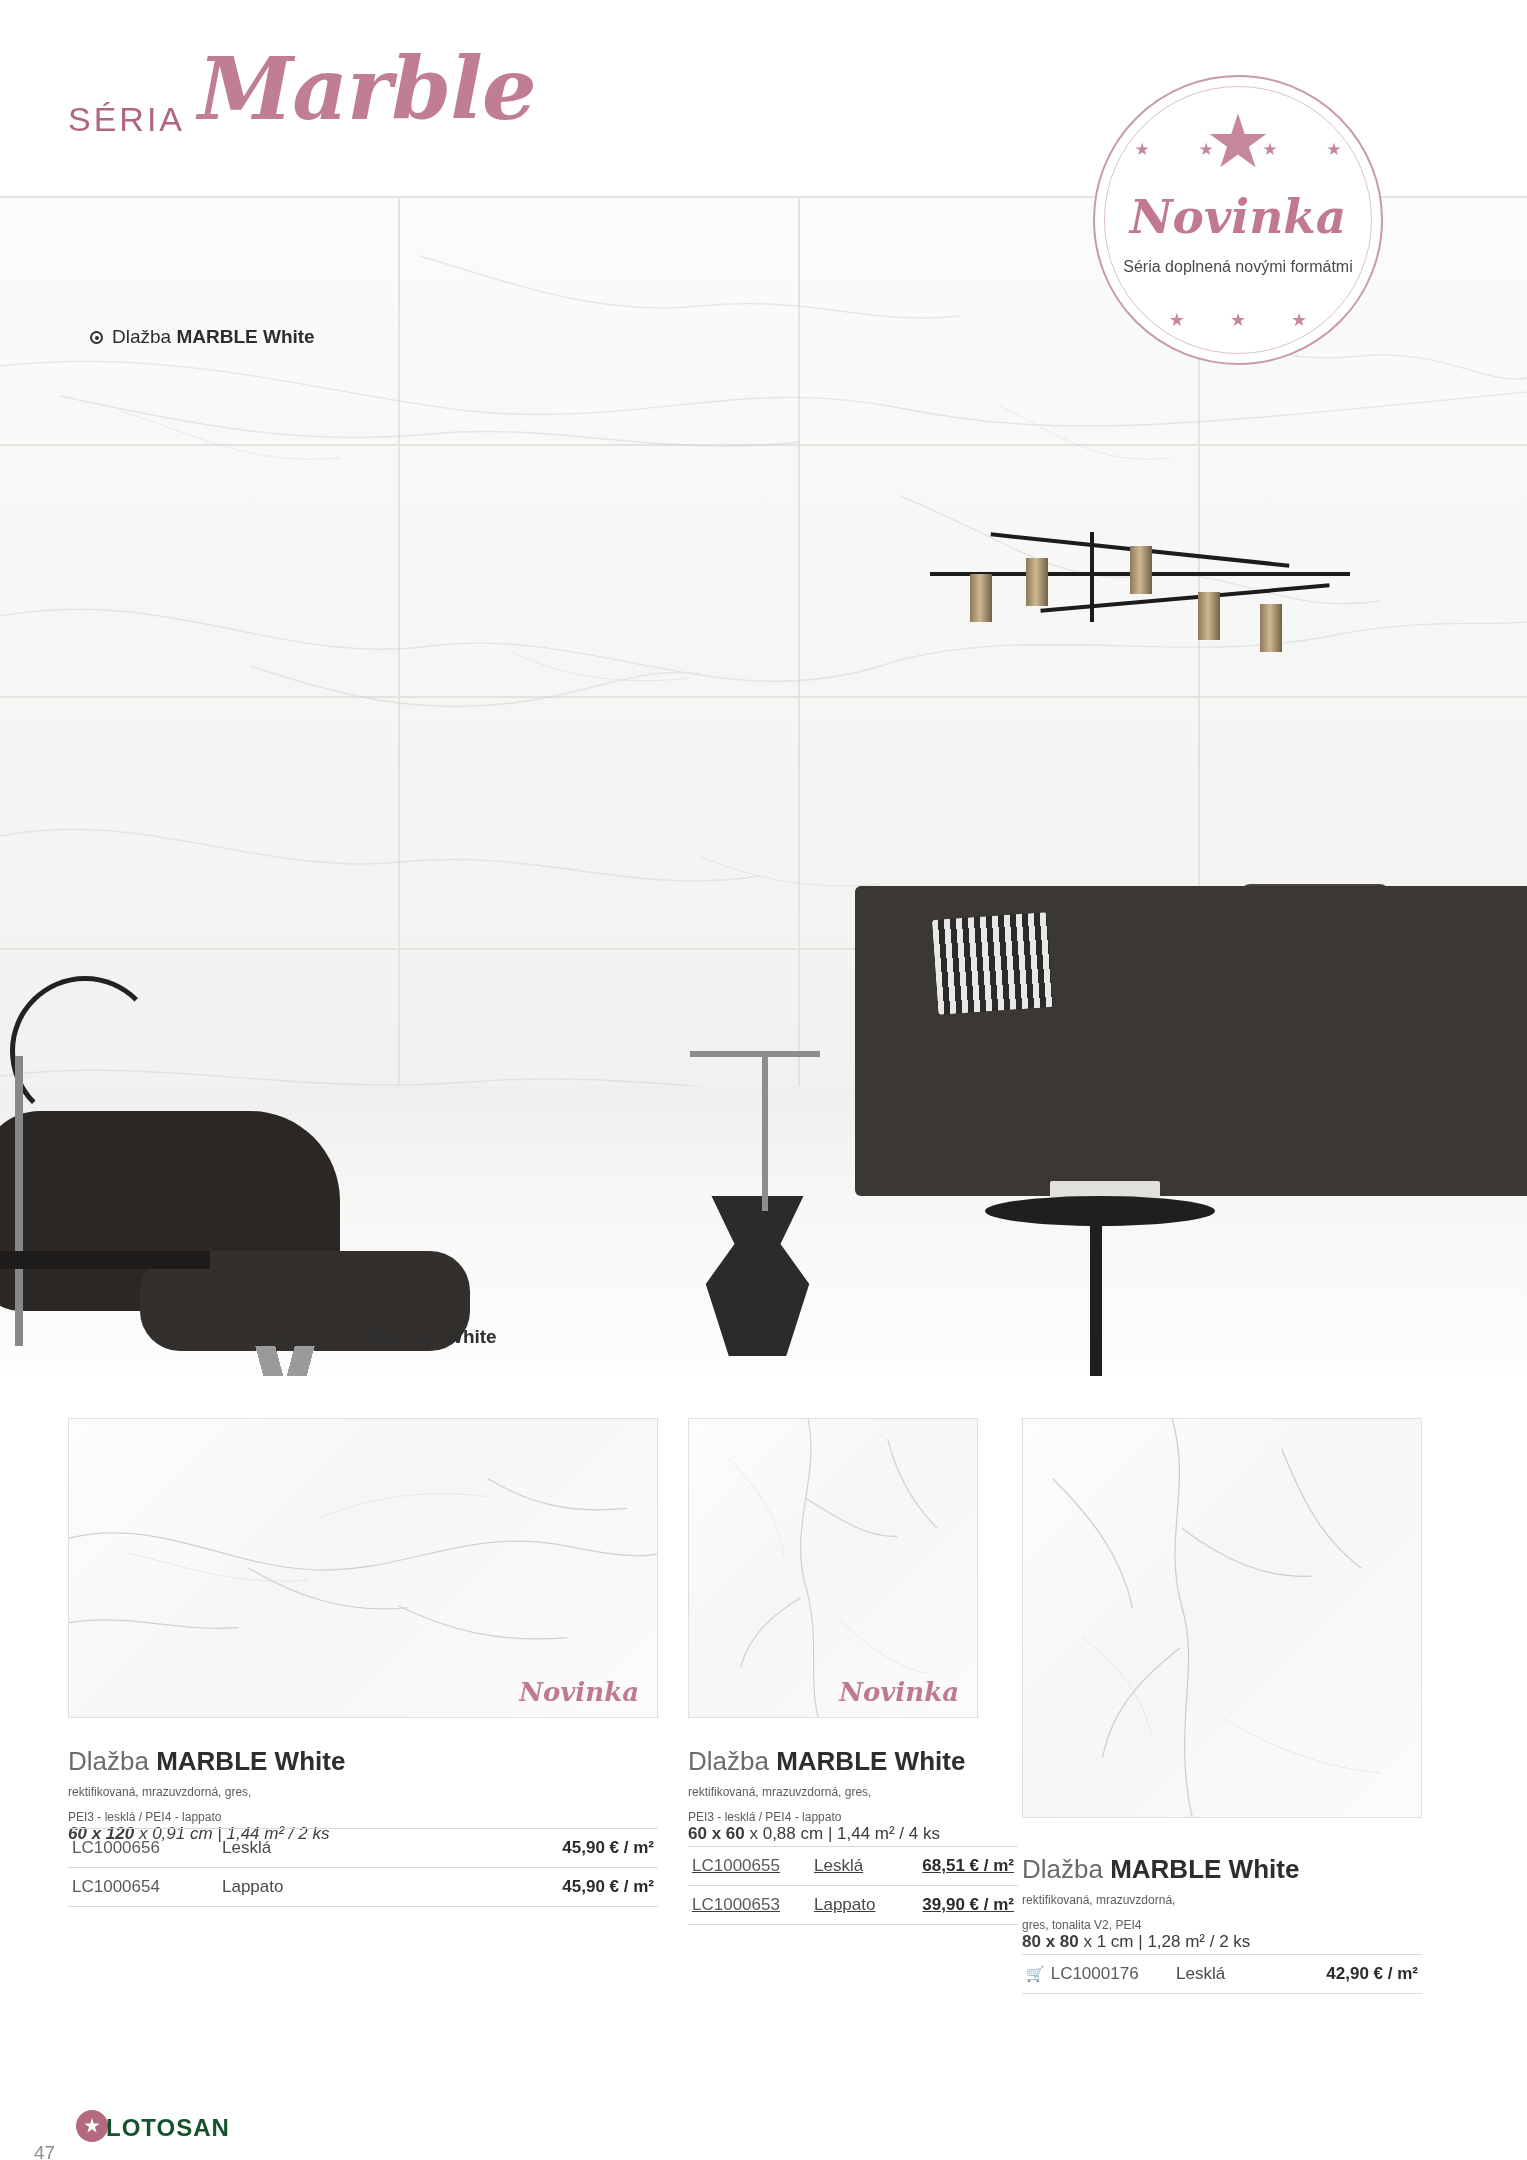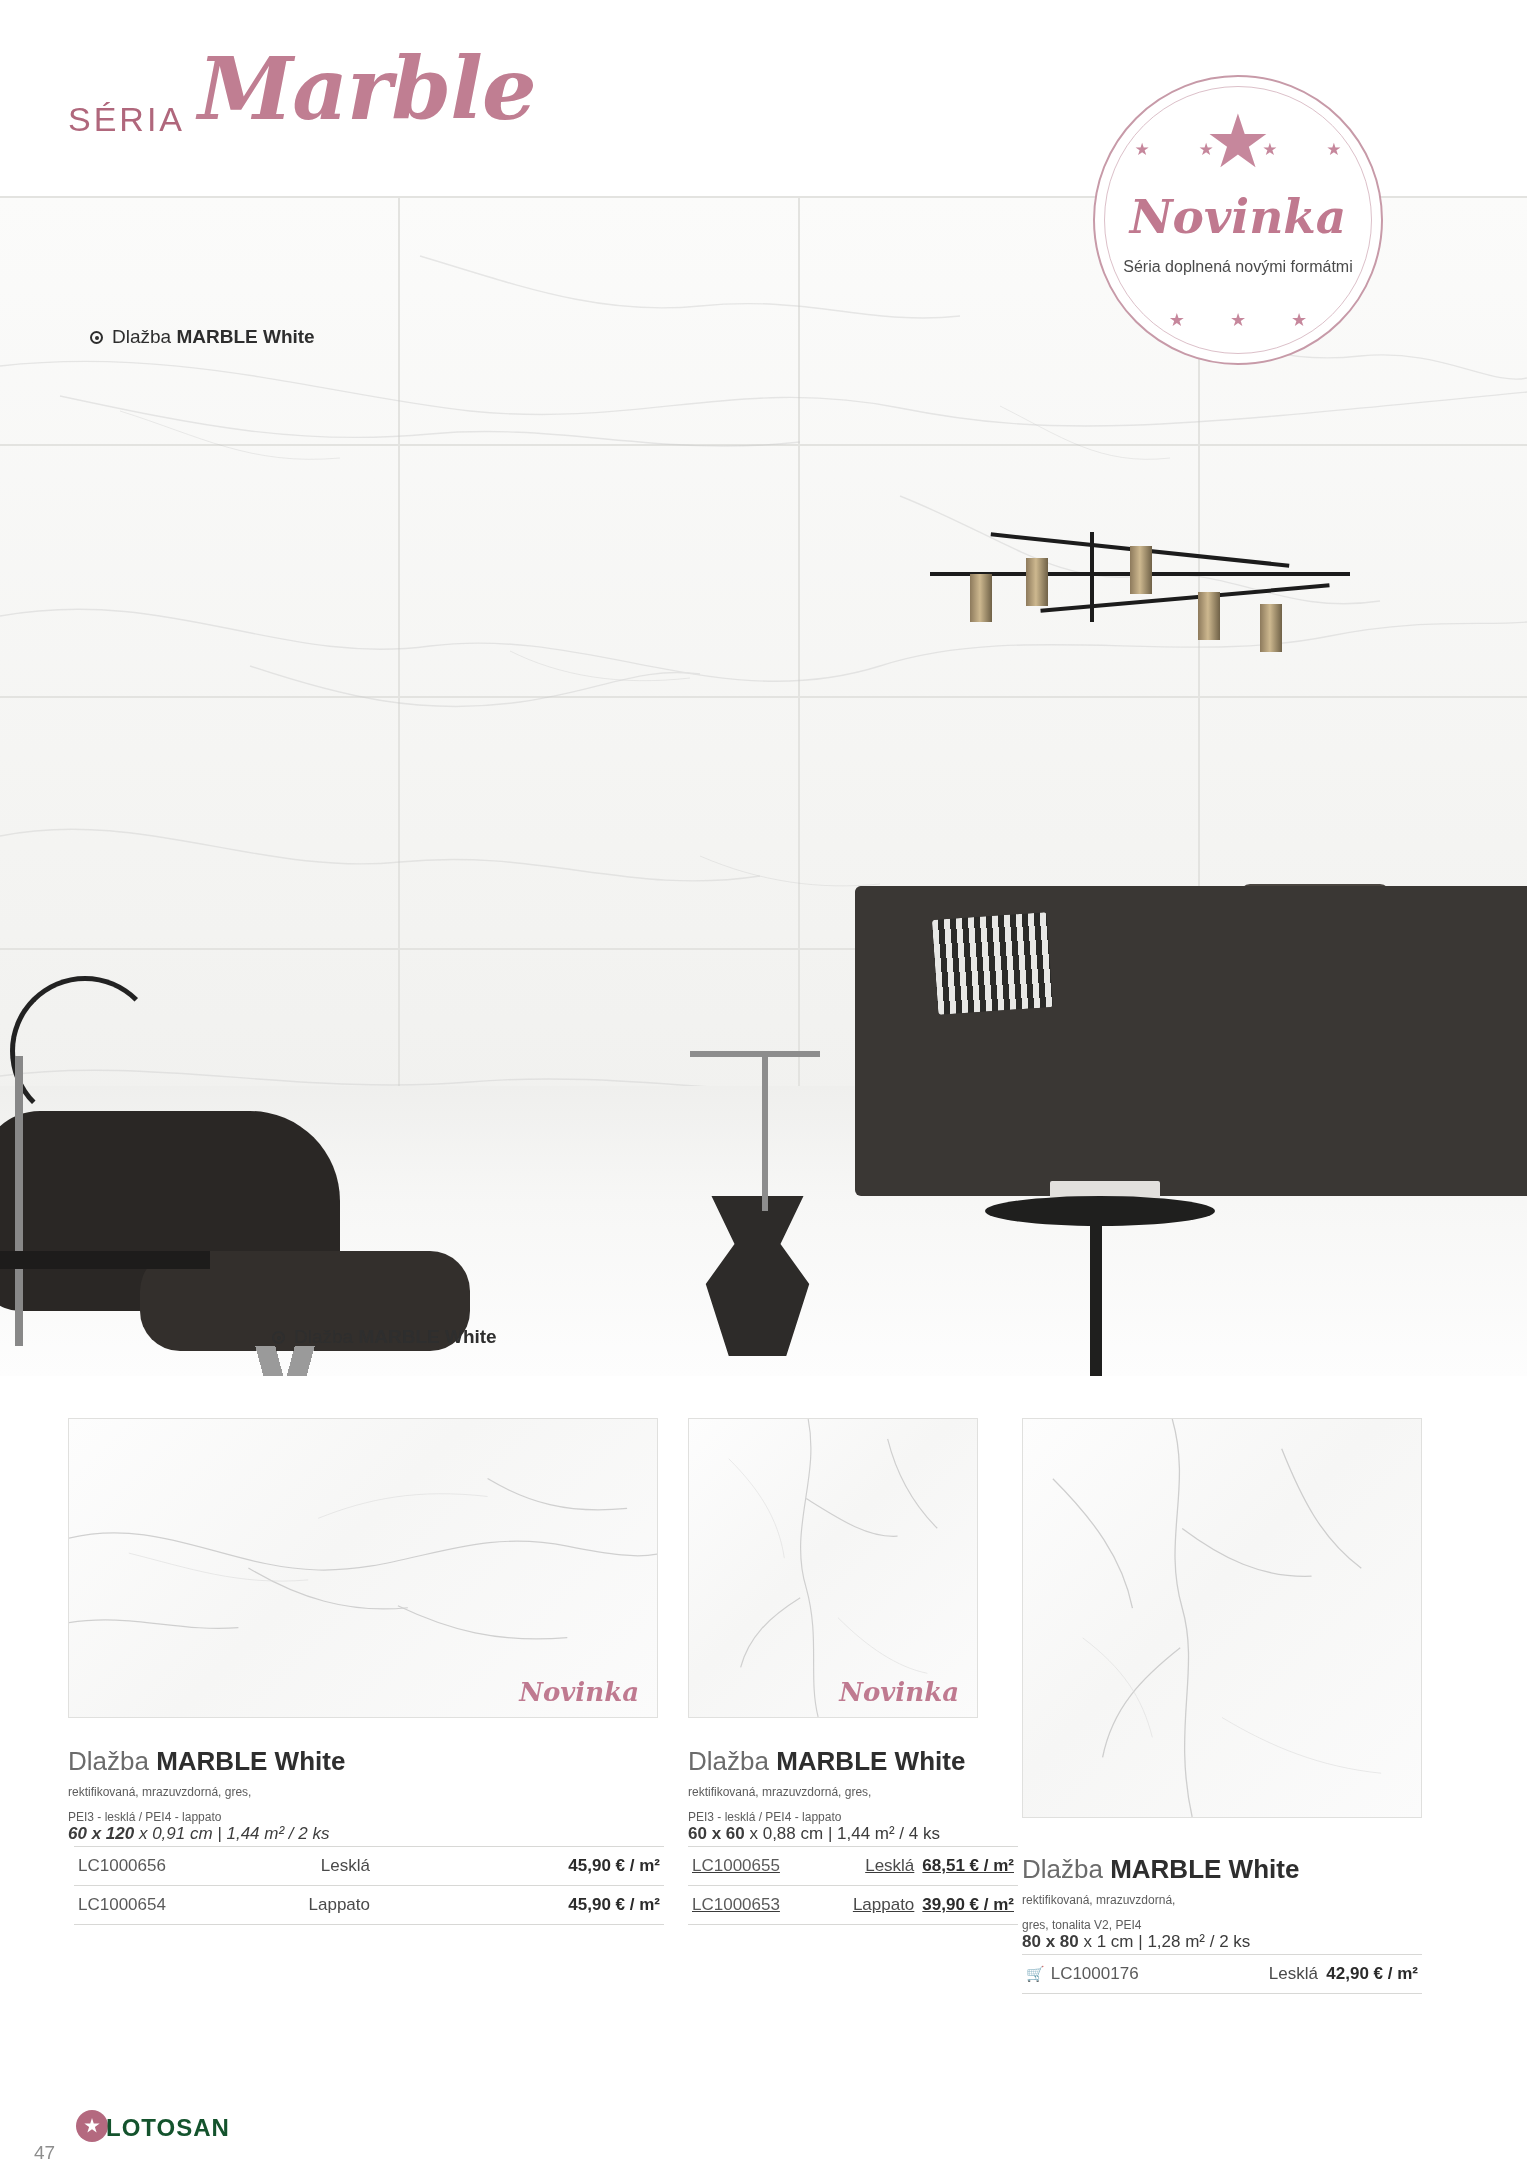--- a/index.html
+++ b/index.html
@@ -362,34 +362,34 @@
     font-size: 17px;
   }
   table.prices td {
     border-top: 1px solid #d8d8d6;
     border-bottom: 1px solid #d8d8d6;
     padding: 9px 4px;
     color: #4a4a4a;
     white-space: nowrap;
   }
   table.prices td.code { width: 150px; color: #5a5a5a; }
-  table.prices td.fin  { width: 150px; text-align: right; }
+  table.prices td.fin  { width: 150px; }
   table.prices td.price {
     text-align: right;
     font-weight: 700;
     color: #2b2b2b;
   }
   .cart-ico {
     display: inline-block;
     margin-right: 6px;
     font-size: 15px;
     color: #4a4a4a;
   }
 
-  #t1 { left: 68px; top: 470px; width: 590px; margin-left: 6px; }
+  #t1 { left: 68px; top: 452px; width: 590px; }
   #t2 { left: 688px; top: 470px; width: 330px; text-decoration: underline; }
   #t3 { left: 1022px; top: 578px; width: 400px; }
 
   #p1-title { left: 68px; top: 370px; }
   #p1-desc  { left: 68px; top: 404px; }
   #p1-dim   { left: 68px; top: 448px; font-style: italic; }
 
   #p2-title { left: 688px; top: 370px; }
   #p2-desc  { left: 688px; top: 404px; }
   #p2-dim   { left: 688px; top: 448px; }

